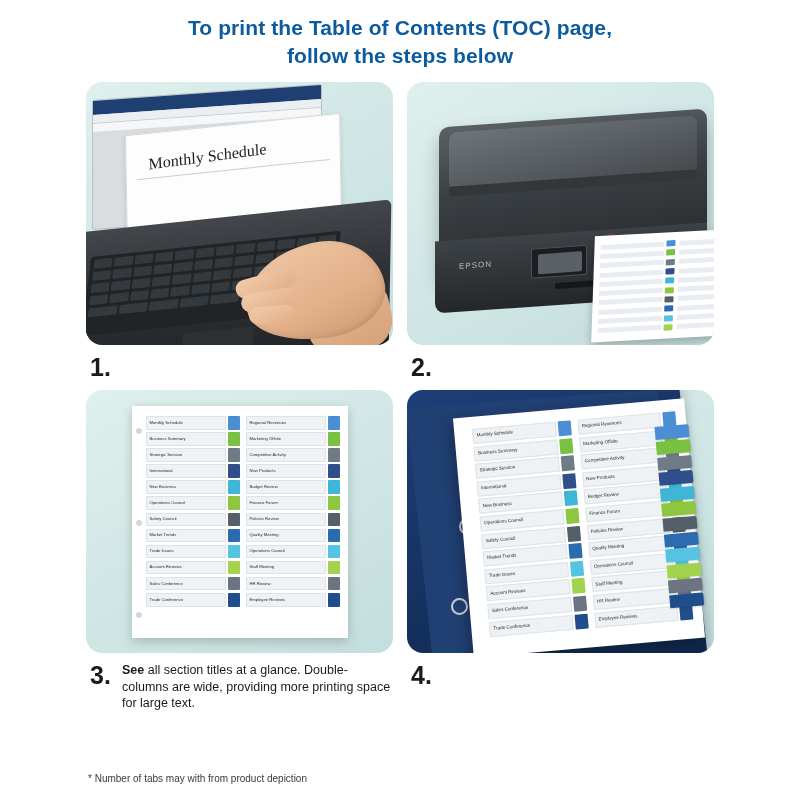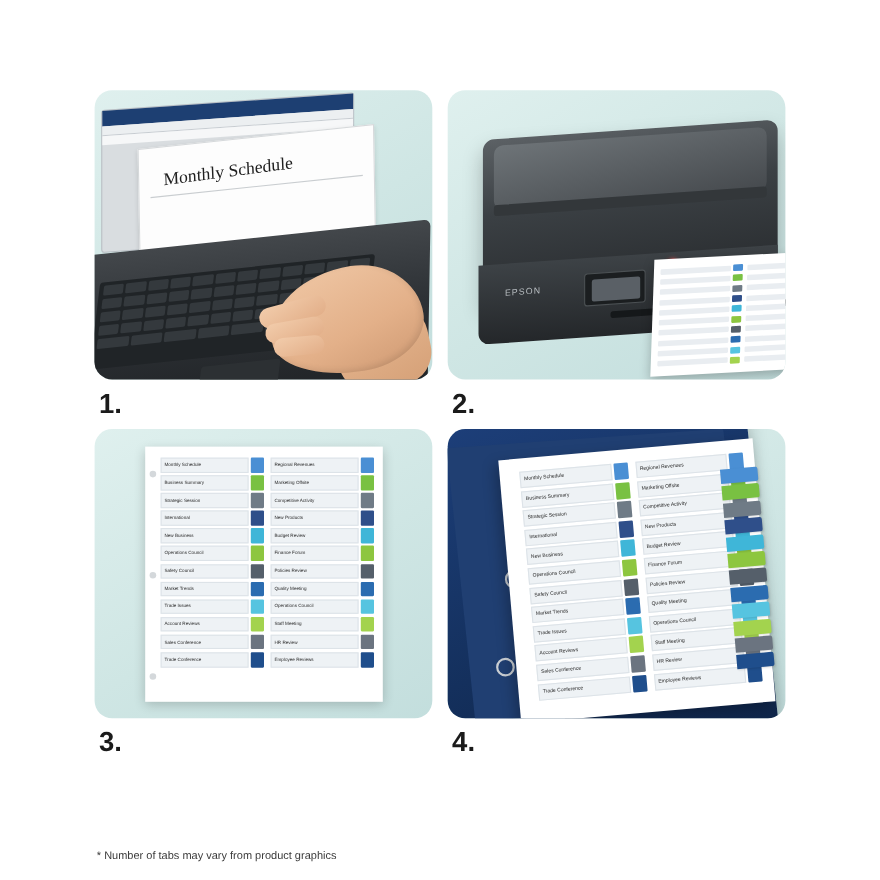--- a/index.html
+++ b/index.html
@@ -284,20 +284,24 @@
   .tabstack .t {
     height: 13px; border-radius: 0 2px 2px 0;
     box-shadow: 1px 1px 2px rgba(0,0,0,0.12);
   }
 </style>
 </head>
 <body>
 
 <div class="page">
 
+  <div class="headline">
+    <span>To print the Table of Contents (TOC) page,</span>
+    <span class="l2">follow the steps below</span>
+  </div>
 
   <div class="grid">
 
     <div class="cell">
       <div class="photo">
         <div class="lp-screen-back">
           <div class="bar"></div>
           <div class="bar2"></div>
           <div class="bar3"></div>
         </div>
@@ -590,20 +594,21 @@
               </div>
               <div class="toc-row">
                 <div class="toc-label">Employee Reviews</div>
                 <div class="toc-tab" style="background: rgb(31, 78, 140);"></div>
               </div>
             </div>
         </div>
       </div>
       <div class="caption">
         <div class="step-num">3.</div>
+        <div class="caption-text"><b>See</b><span> all section titles at a glance. Double-columns are wide, providing more printing space for large text.</span></div>
       </div>
     </div>
 
     <div class="cell">
       <div class="photo">
         <div class="binder">
           <div class="binder-inner"></div>
         </div>
         <div class="ring" style="left:62px; top:46px;"></div>
         <div class="ring" style="left:52px; top:128px;"></div>
@@ -725,14 +730,14 @@
             </div>
         </div>
       </div>
       <div class="caption">
         <div class="step-num">4.</div>
       </div>
     </div>
 
   </div>
 
-  <div class="footnote">* Number of tabs may vary from product graphics</div>
+  <div class="footnote">* Number of tabs may with from product depiction</div>
 </div>
 
 </body></html>

